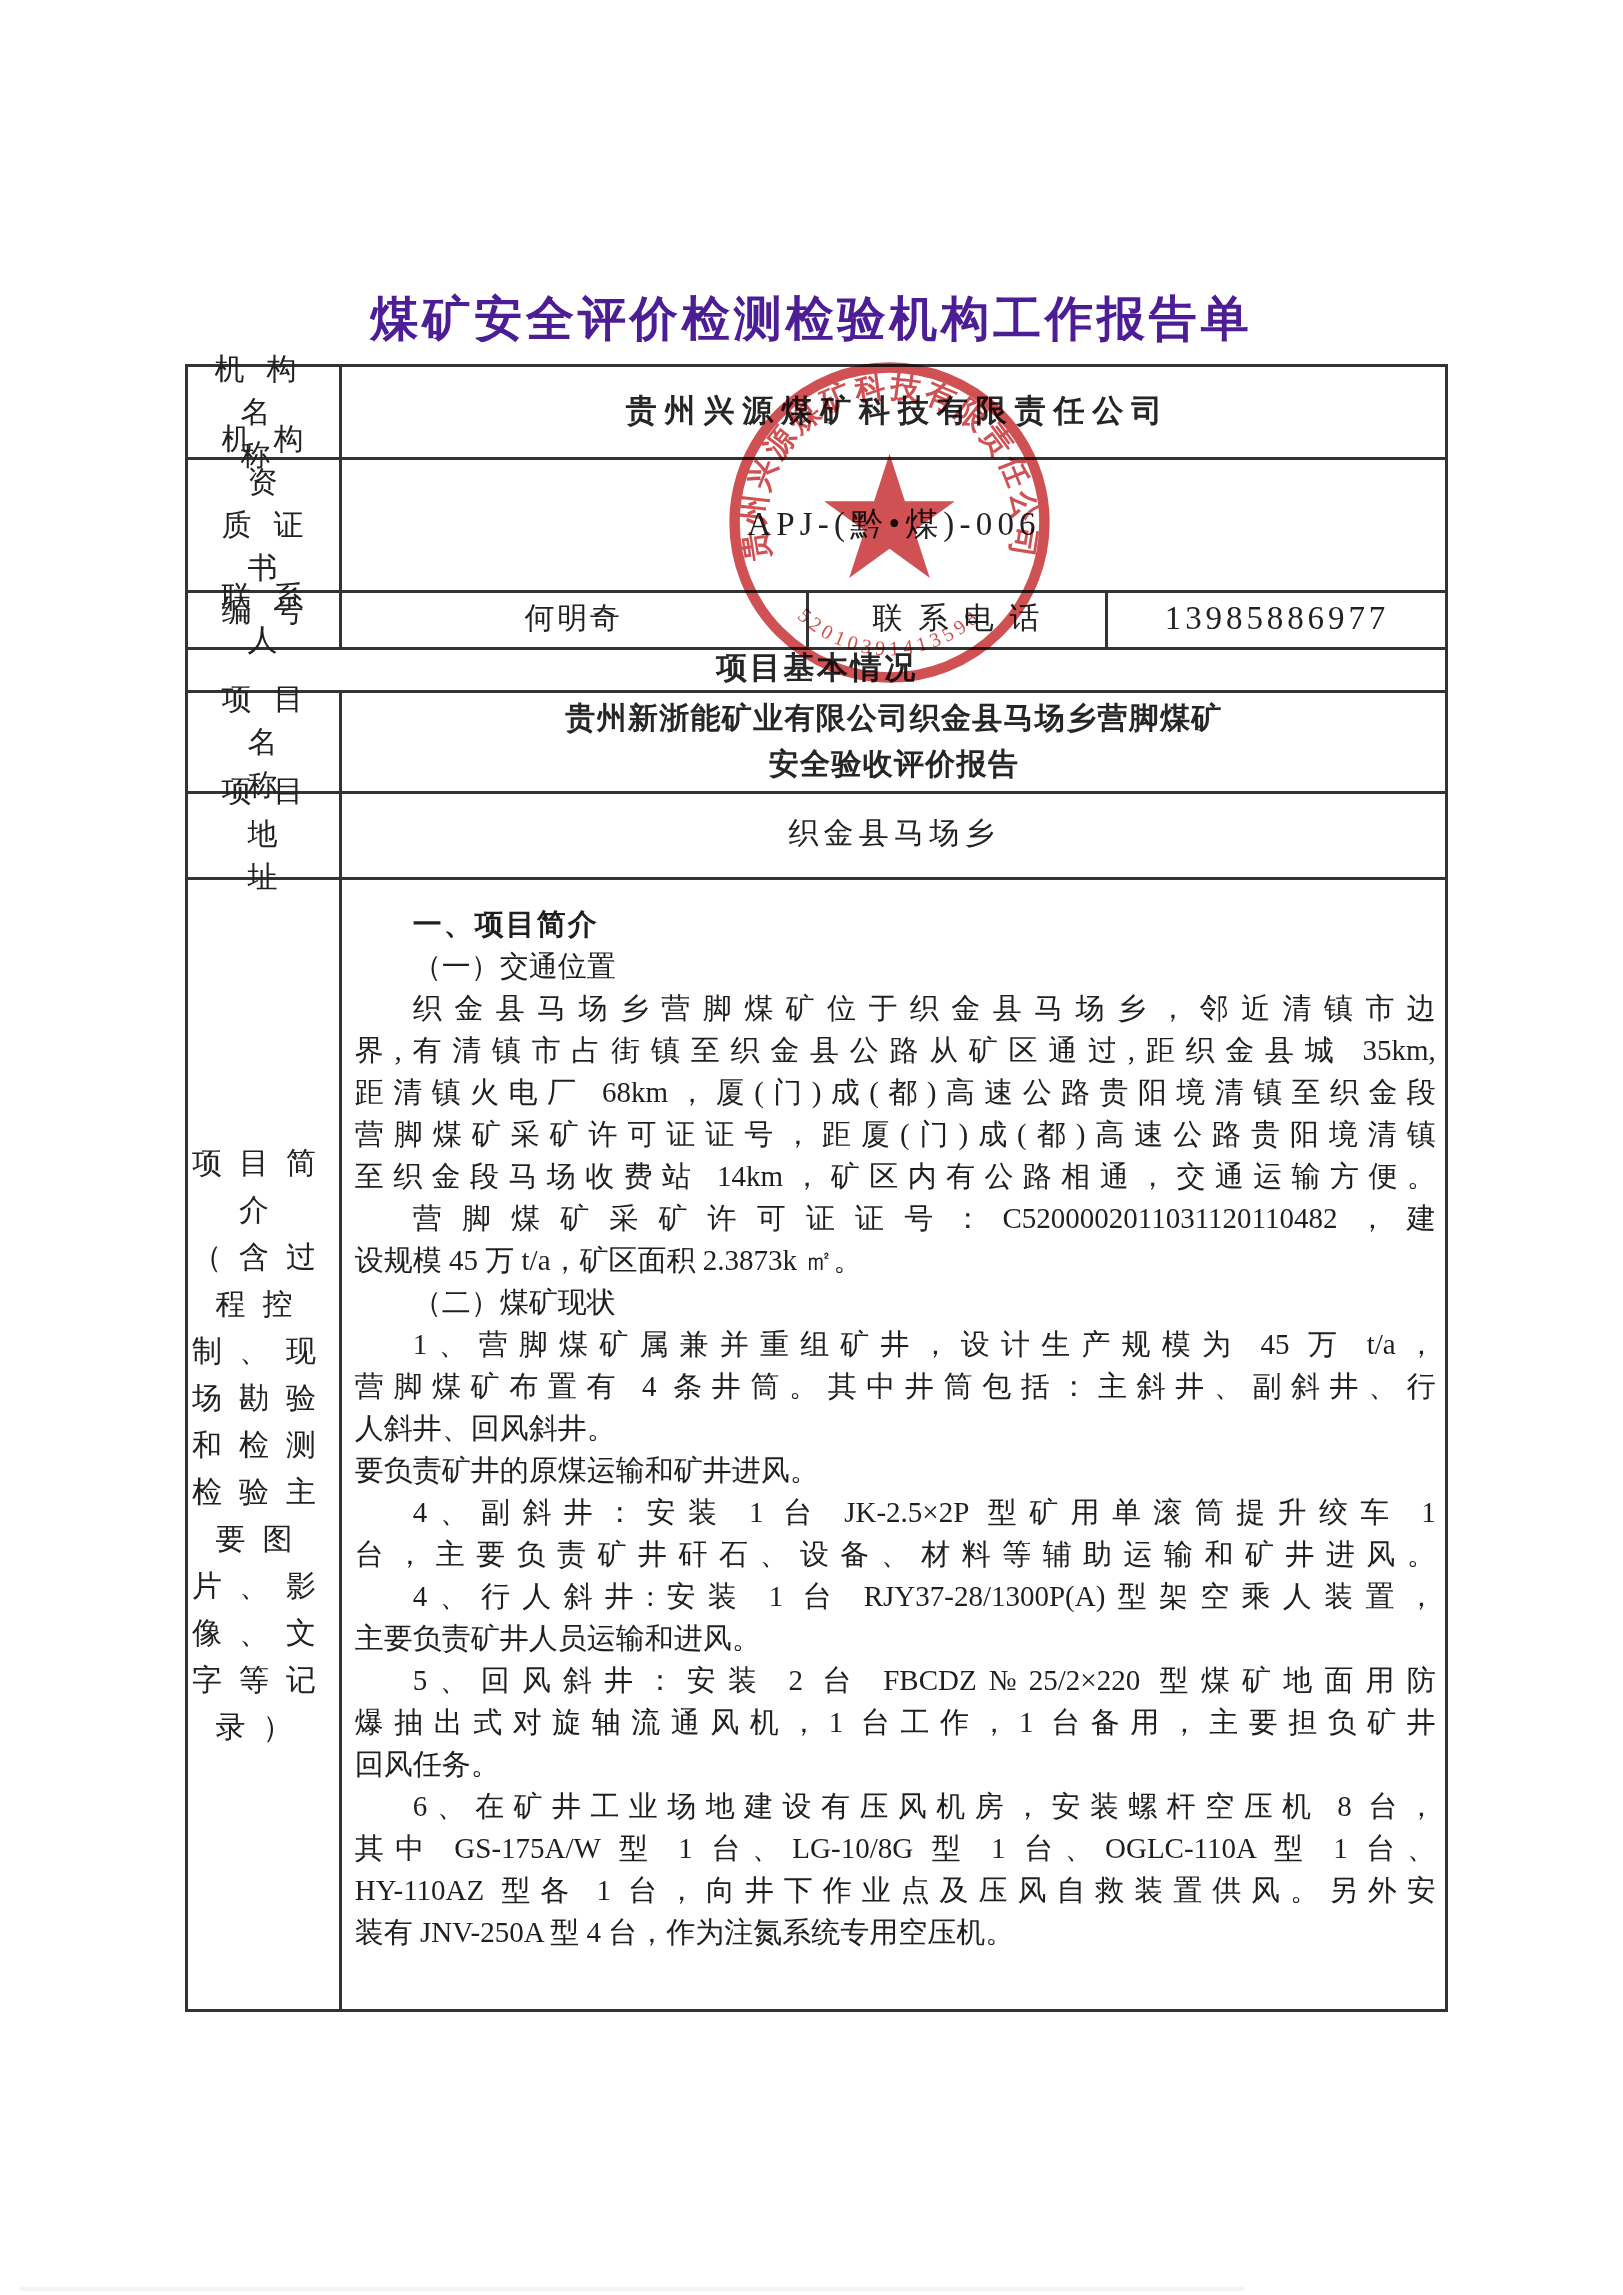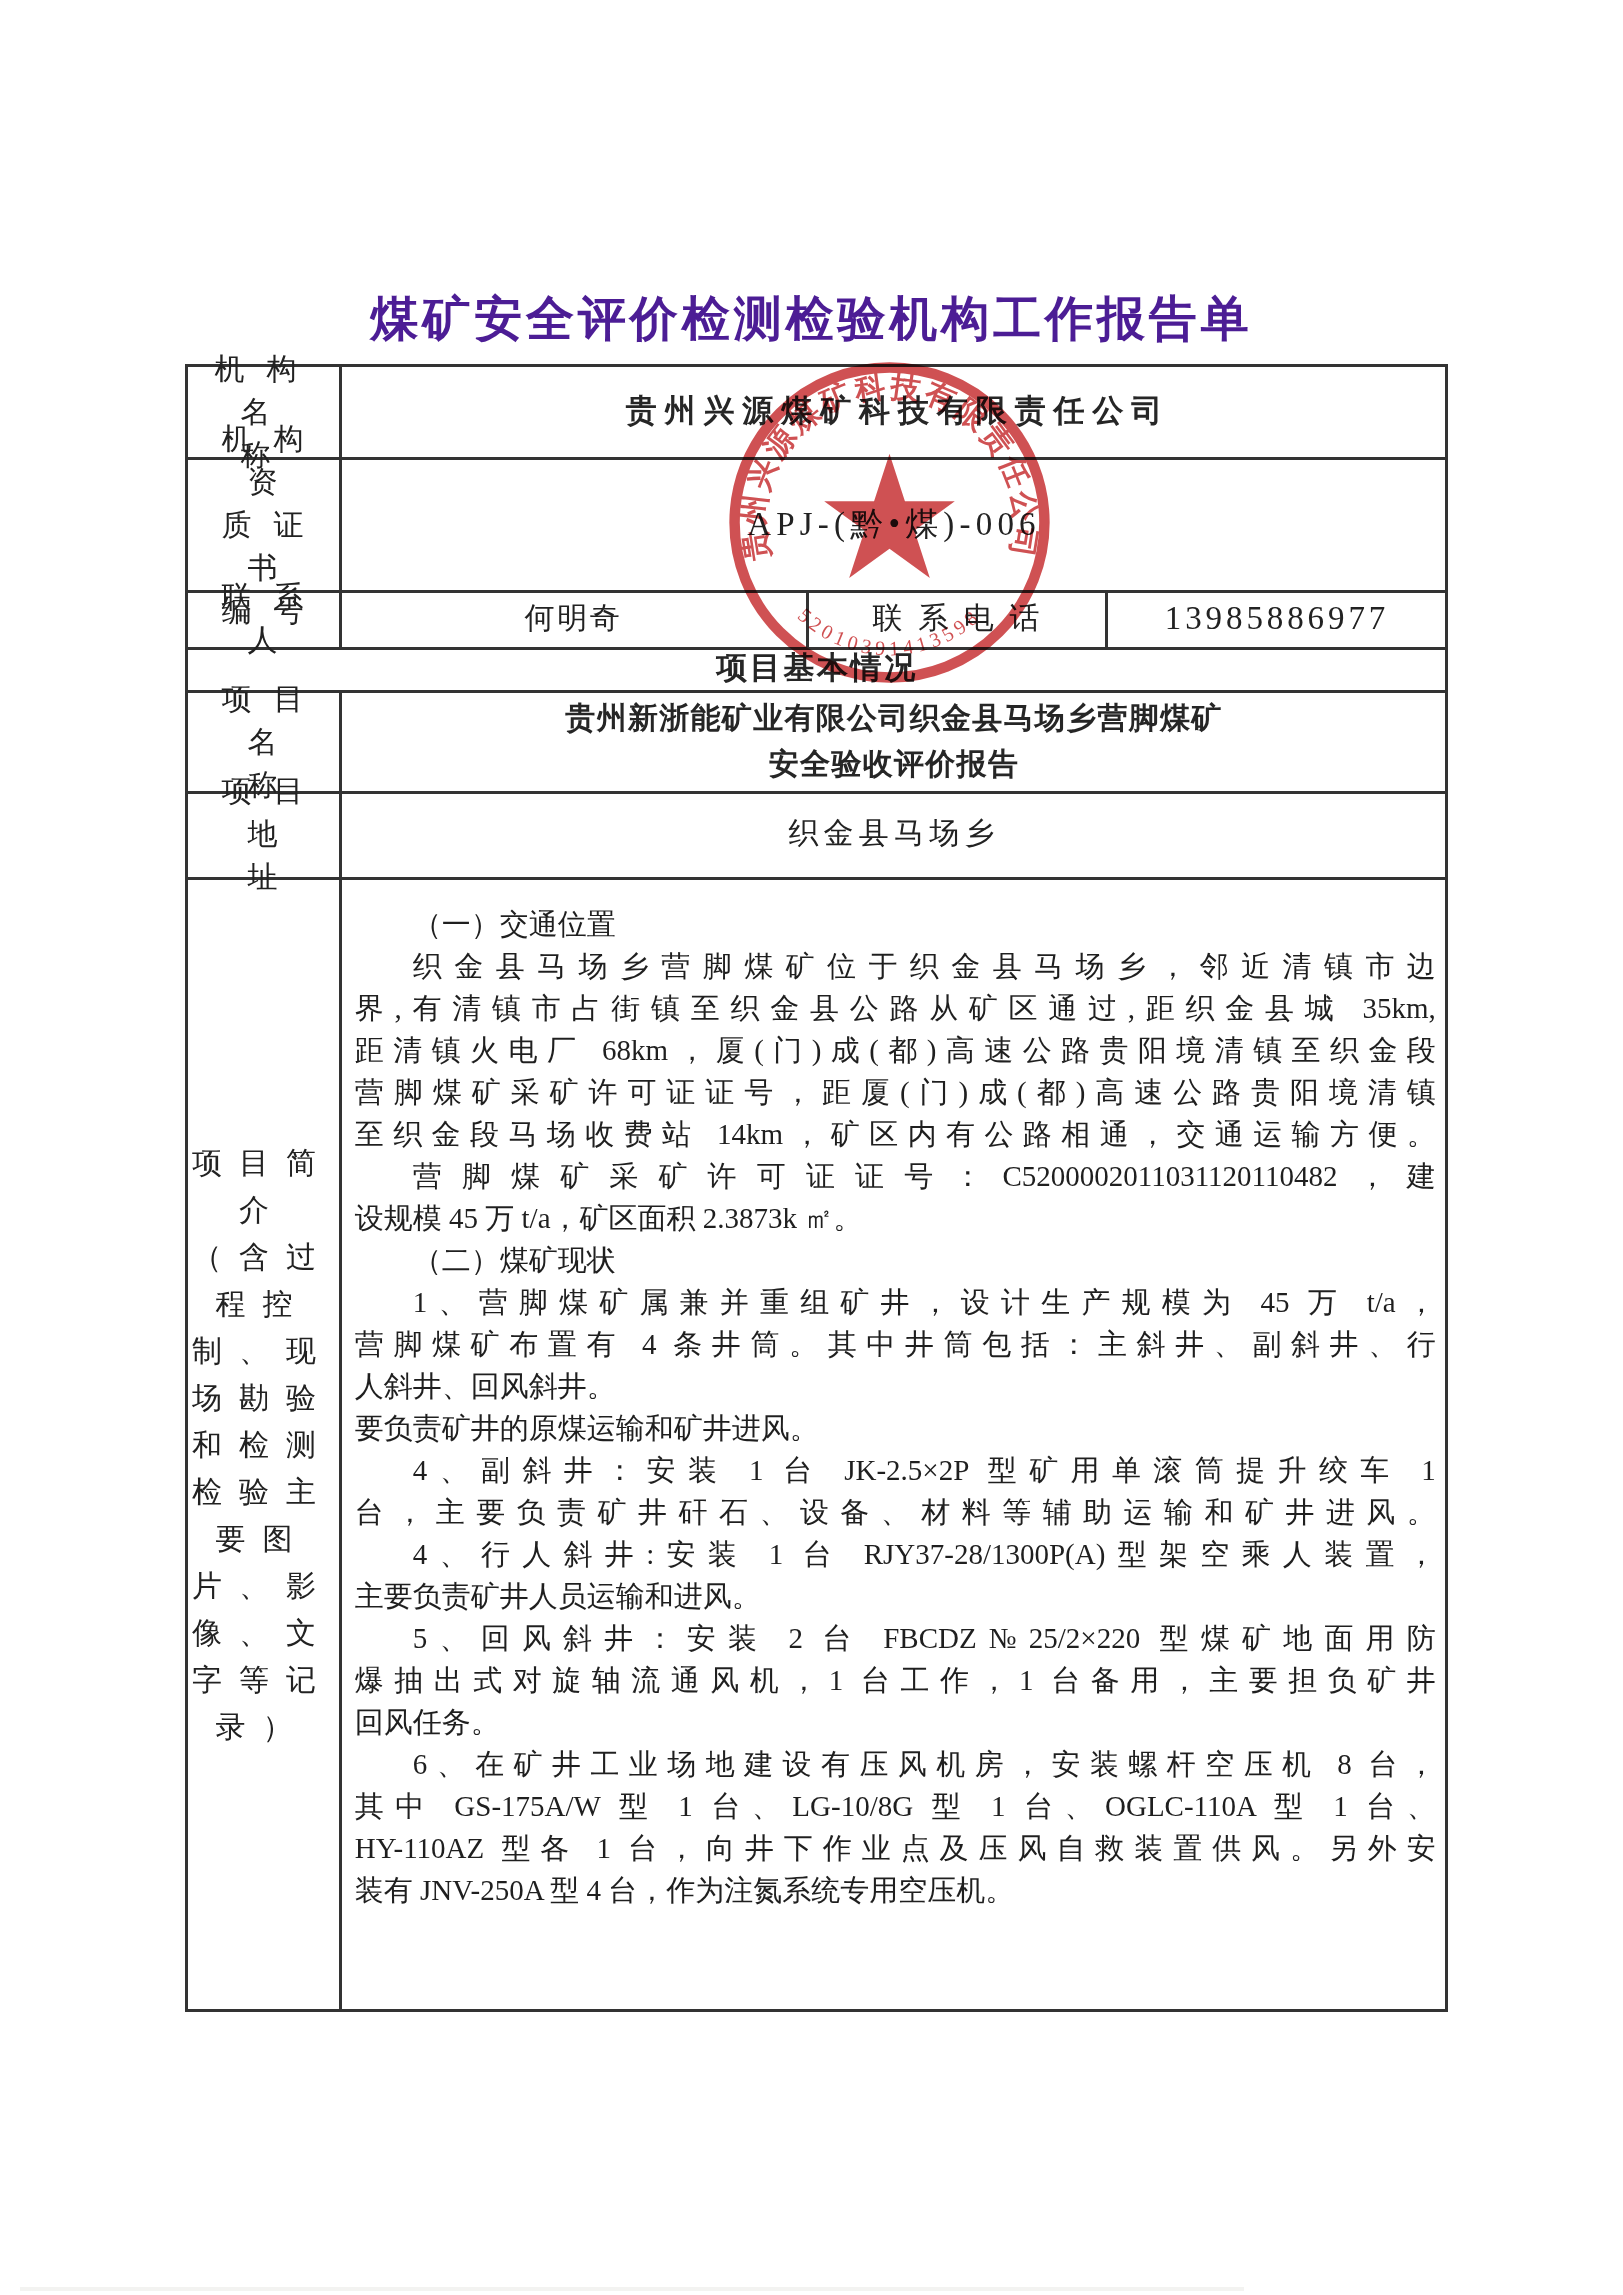--- a/index.html
+++ b/index.html
@@ -116,20 +116,21 @@
 场勘验
 和检测
 检验主
 要图
 片、影
 像、文
 字等记
 录）</span>
   </div>
   <div class="intro-body">
+      <div class="bline ind bld">一、项目简介</div>
       <div class="bline ind">（一）交通位置</div>
       <div class="bline ind just">织金县马场乡营脚煤矿位于织金县马场乡，邻近清镇市边</div>
       <div class="bline just">界,有清镇市占街镇至织金县公路从矿区通过,距织金县城 35km,</div>
       <div class="bline just">距清镇火电厂 68km，厦(门)成(都)高速公路贵阳境清镇至织金段</div>
       <div class="bline just">营脚煤矿采矿许可证证号，距厦(门)成(都)高速公路贵阳境清镇</div>
       <div class="bline just">至织金段马场收费站 14km，矿区内有公路相通，交通运输方便。</div>
       <div class="bline ind just">营脚煤矿采矿许可证证号：C5200002011031120110482，建</div>
       <div class="bline">设规模 45 万 t/a，矿区面积 2.3873k ㎡。</div>
       <div class="bline ind">（二）煤矿现状</div>
       <div class="bline ind just">1、营脚煤矿属兼并重组矿井，设计生产规模为 45 万 t/a，</div>

